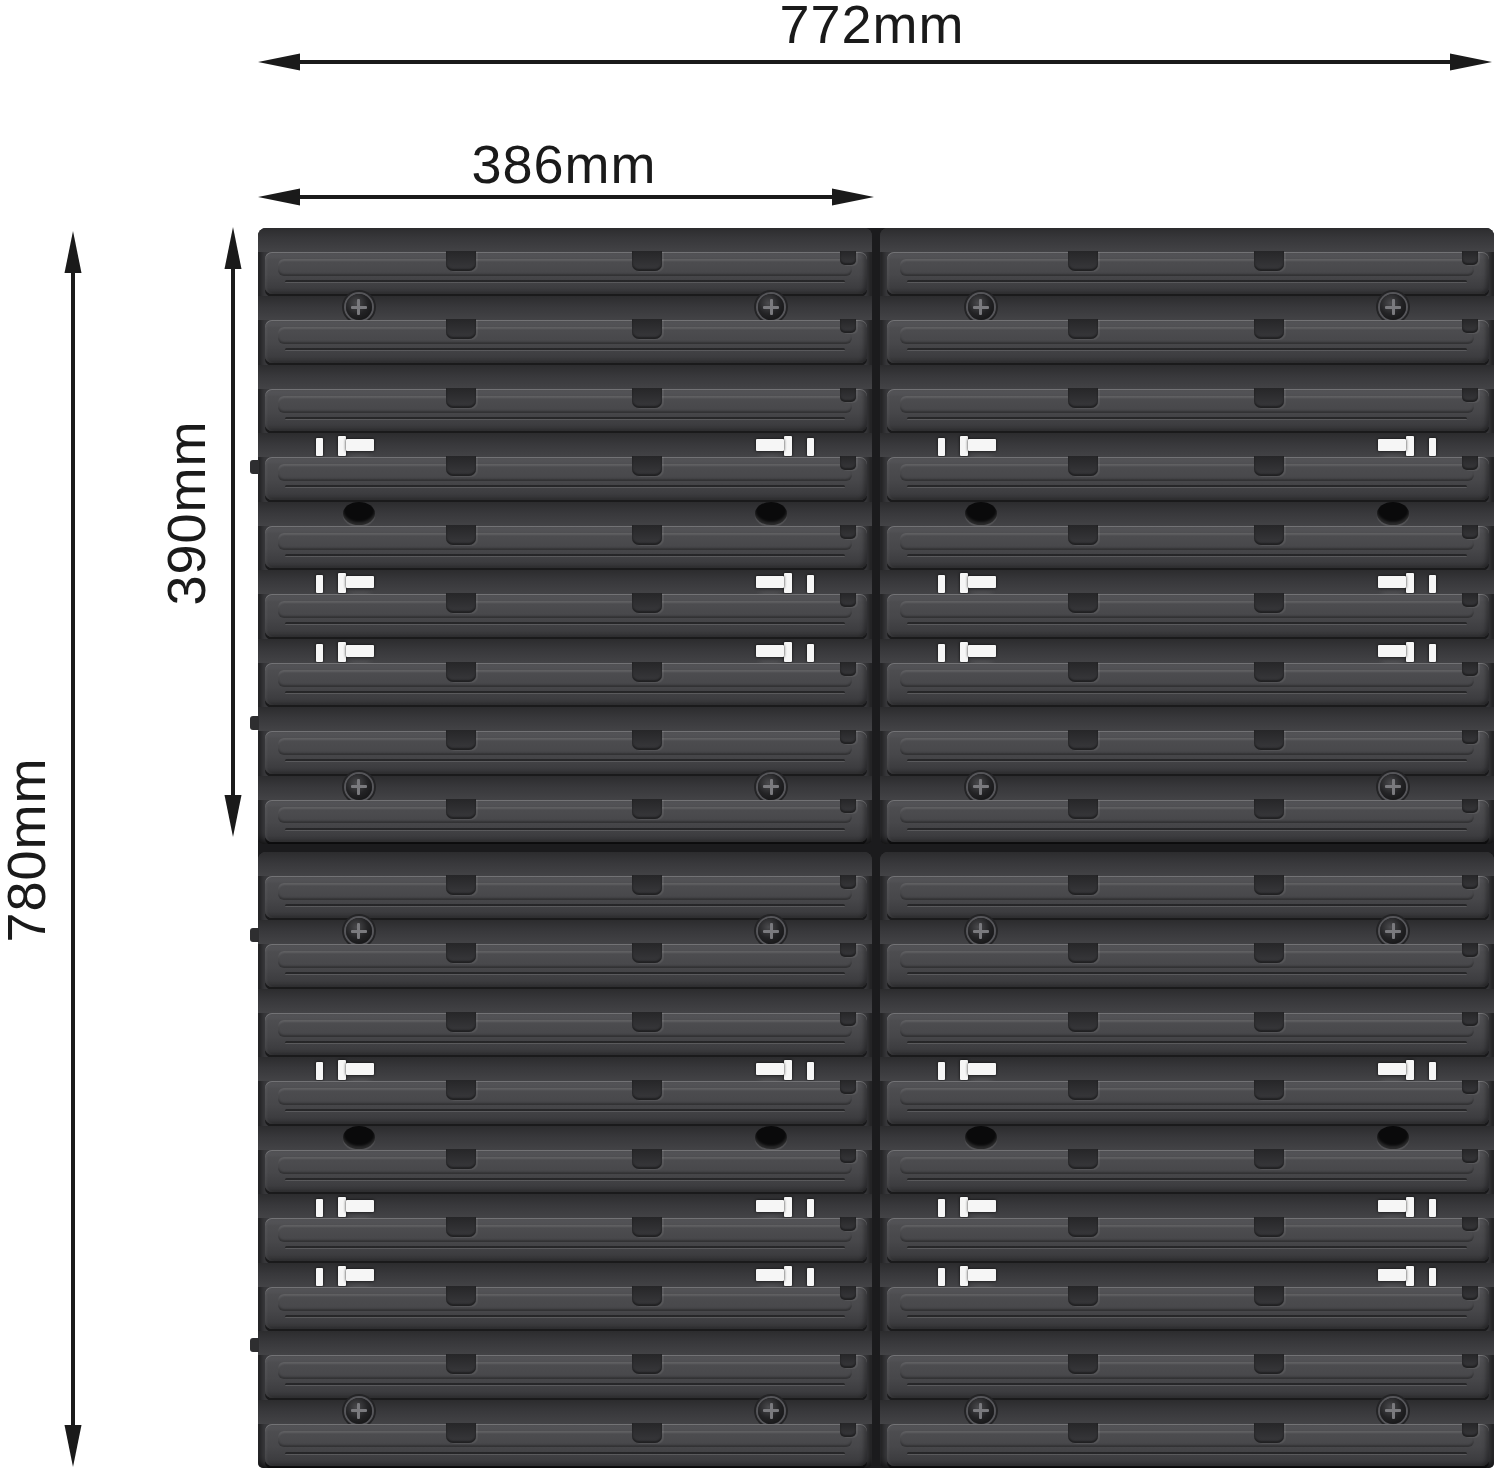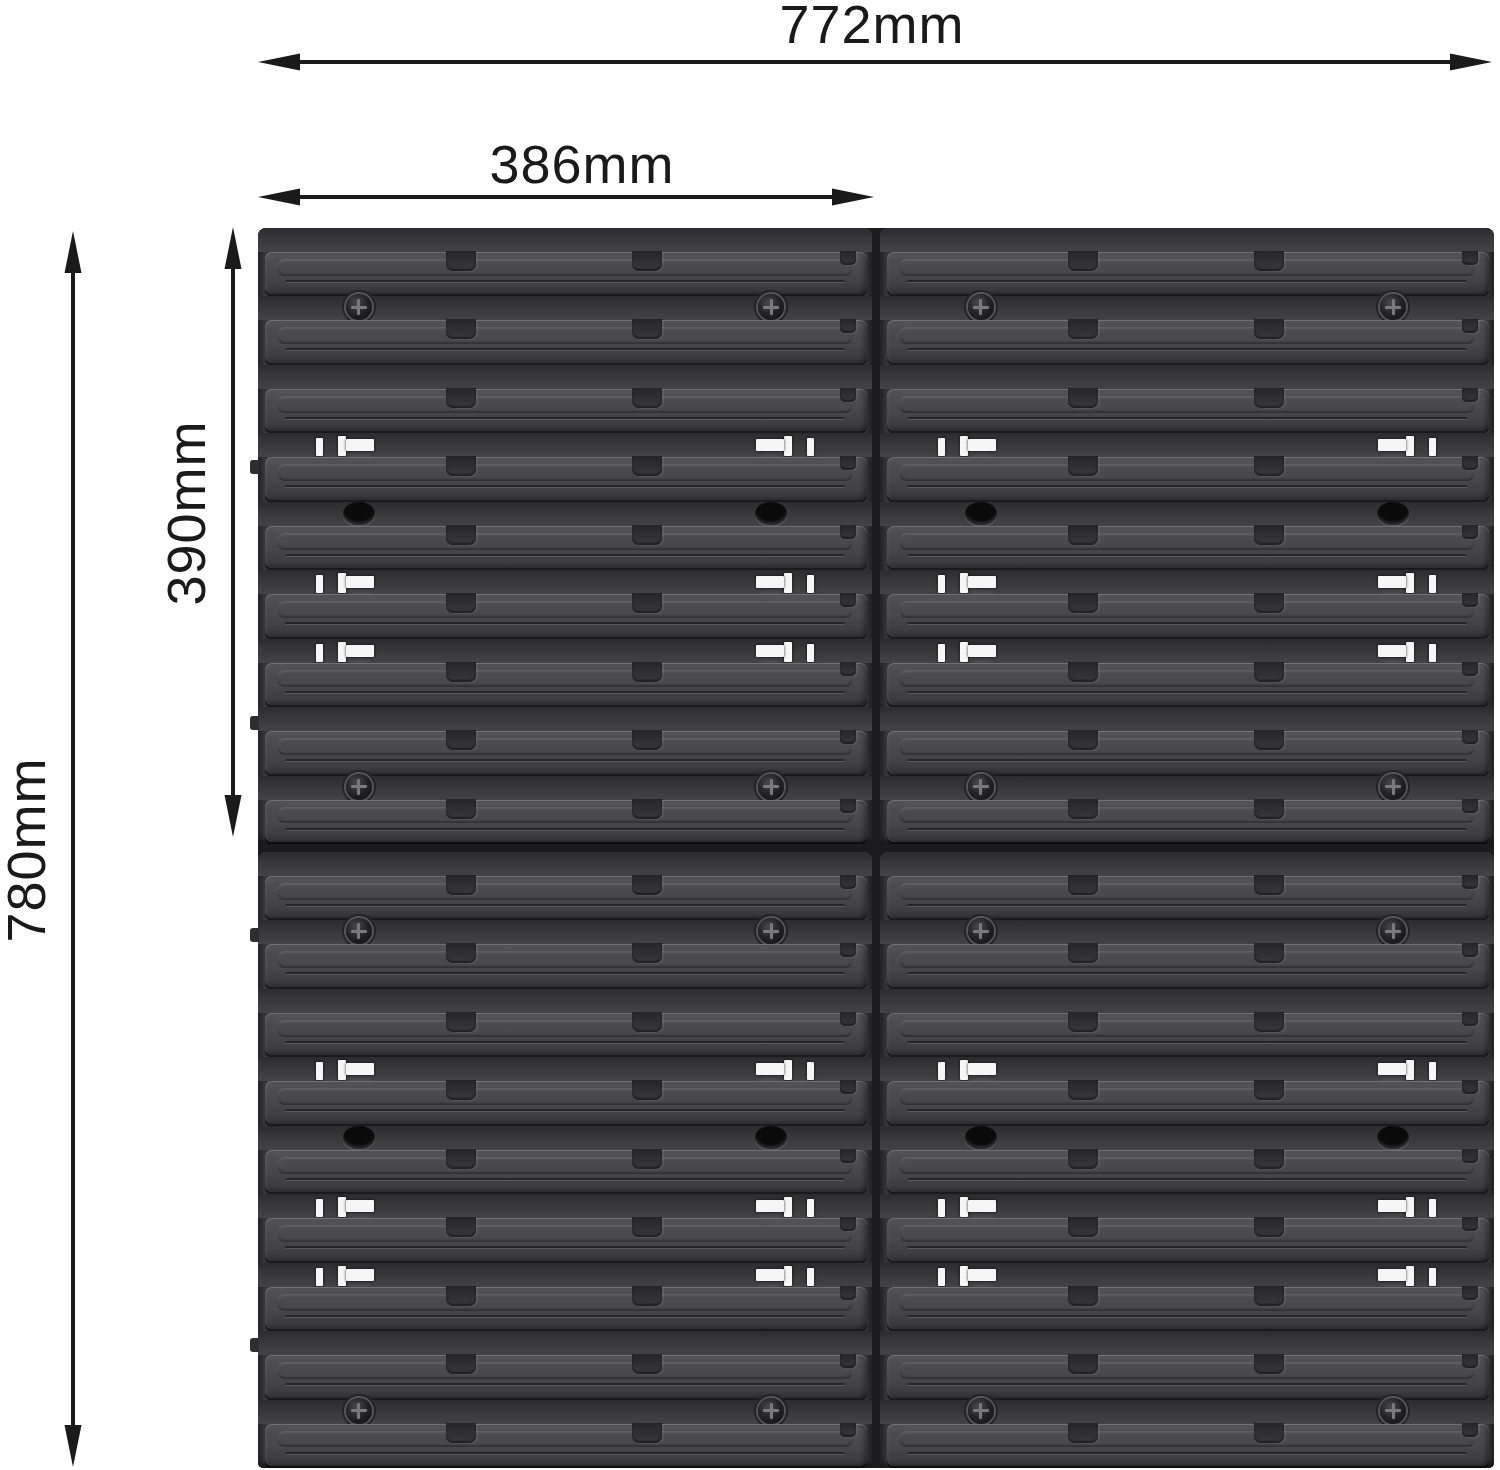--- a/index.html
+++ b/index.html
@@ -84,21 +84,21 @@
   .slots.left .fl{left:30px;top:5px;width:28px;height:12px;}
   .slots.right .fl{left:4px;top:5px;width:28px;height:12px;}
   .slots.right .b2{left:32px;top:2px;width:8px;height:20px;}
   .slots.right .b1{left:55px;top:4px;width:7px;height:18px;}
   .tab{position:absolute;width:9px;height:14px;background:#2e2e30;border-radius:3px 0 0 3px;}
 </style>
 </head>
 <body style="--bg: #ffffff; --ann: #1a1a1a; --slat: #47474a; --recess: #3a3a3d; --seam: #1b1b1d; --slot: #f6f6f6; --screw: #0f0f10; --hole: #0a0a0b;">
 
 <div class="dim-label" style="left:722px;top:-4px;width:300px;">772mm</div>
-<div class="dim-label" style="left:432px;top:136px;width:300px;">386mm</div>
+<div class="dim-label" style="left:414px;top:136px;width:300px;">386mm</div>
 <div class="dim-label rot" style="left:-124px;top:822px;width:300px;">780mm</div>
 <div class="dim-label rot" style="left:36px;top:485px;width:300px;">390mm</div>
 
 <svg class="dim-arrow" style="left:256px;top:50px;" width="1238" height="24" viewBox="0 0 1238 24">
   <line x1="40" y1="12" x2="1198" y2="12"></line>
   <polygon points="2,12 44,3.5 44,20.5"></polygon>
   <polygon points="1236,12 1194,3.5 1194,20.5"></polygon>
 </svg>
 <svg class="dim-arrow" style="left:256px;top:185px;" width="620" height="24" viewBox="0 0 620 24">
   <line x1="40" y1="12" x2="580" y2="12"></line>

